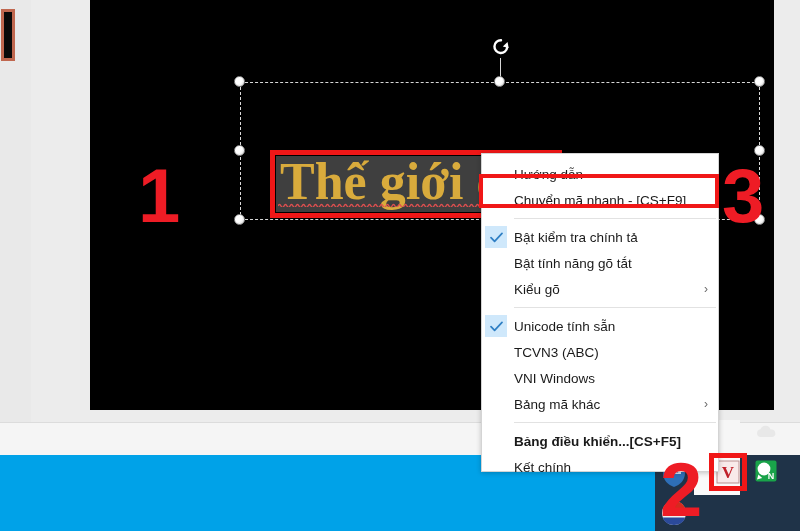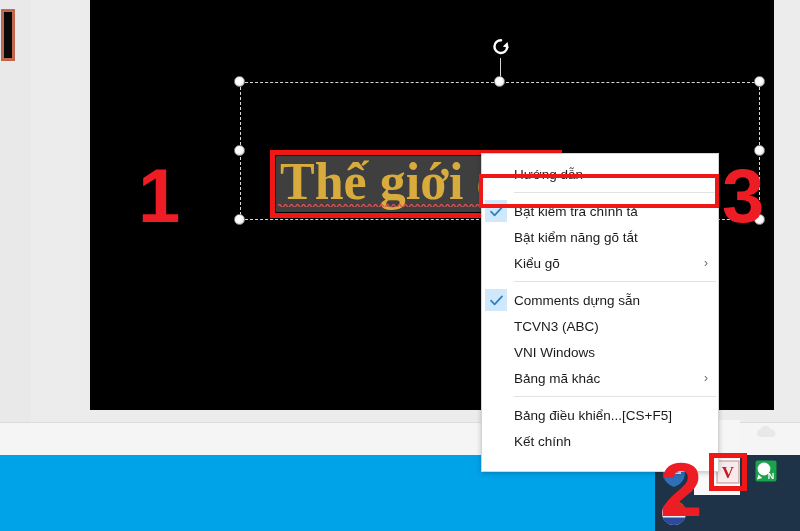--- a/index.html
+++ b/index.html
@@ -287,21 +287,21 @@
   }
   .menu-item {
     position: relative;
     height: 26px;
     display: flex;
     align-items: center;
     padding-left: 32px;
     padding-right: 16px;
     white-space: nowrap;
   }
-  .menu-item.bold { font-weight: normal; }
+  .menu-item.bold { font-weight: bold; }
   .menu-sep {
     height: 1px;
     background: #e2e2e2;
     margin: 5px 2px 5px 32px;
   }
   .menu-check {
     position: absolute;
     left: 3px;
     top: 2px;
     width: 22px;
@@ -478,51 +478,54 @@
 
 <div id="unikey-box"></div>
 
 <div id="unikey-menu">
 
   <div class="menu-item">
     <span>Hướng dẫn</span>
   </div>
 
 
+  <div class="menu-item">
+    <span>Chuyển mã nhanh - [CS+F9]</span>
+  </div>
 
   <div class="menu-sep"></div>
 
   <div class="menu-item">
     <span class="menu-check">
       <svg width="13" height="11" viewBox="0 0 13 11">
         <path d="M1 5.6 L4.6 9.4 L12 1.4" fill="none" stroke="#2f7fc4" stroke-width="1.7" stroke-linecap="round" stroke-linejoin="round"></path>
       </svg>
     </span>
     <span>Bật kiểm tra chính tả</span>
   </div>
 
   <div class="menu-item">
-    <span>Bật kiểm năng gõ tắt</span>
+    <span>Bật tính năng gõ tắt</span>
   </div>
 
 
   <div class="menu-item">
     <span>Kiểu gõ</span>
     <span class="menu-arrow">›</span>
   </div>
 
   <div class="menu-sep"></div>
 
   <div class="menu-item">
     <span class="menu-check">
       <svg width="13" height="11" viewBox="0 0 13 11">
         <path d="M1 5.6 L4.6 9.4 L12 1.4" fill="none" stroke="#2f7fc4" stroke-width="1.7" stroke-linecap="round" stroke-linejoin="round"></path>
       </svg>
     </span>
-    <span>Comments dựng sẵn</span>
+    <span>Unicode tính sẵn</span>
   </div>
 
   <div class="menu-item">
     <span>TCVN3 (ABC)</span>
   </div>
 
   <div class="menu-item">
     <span>VNI Windows</span>
   </div>
 

